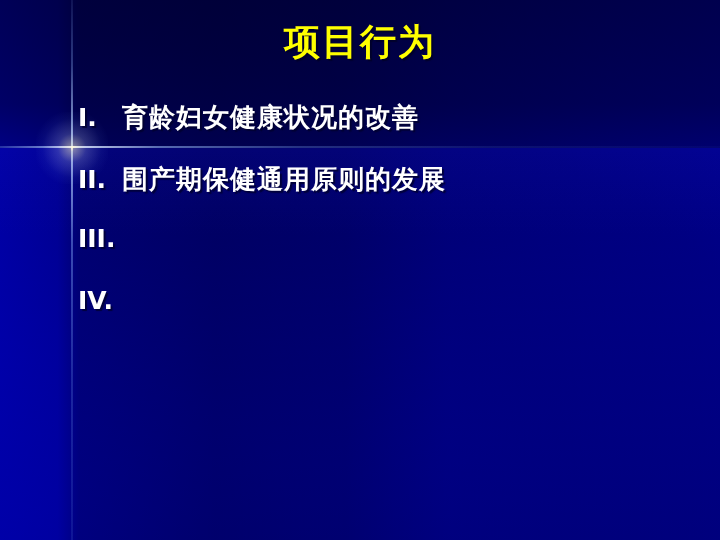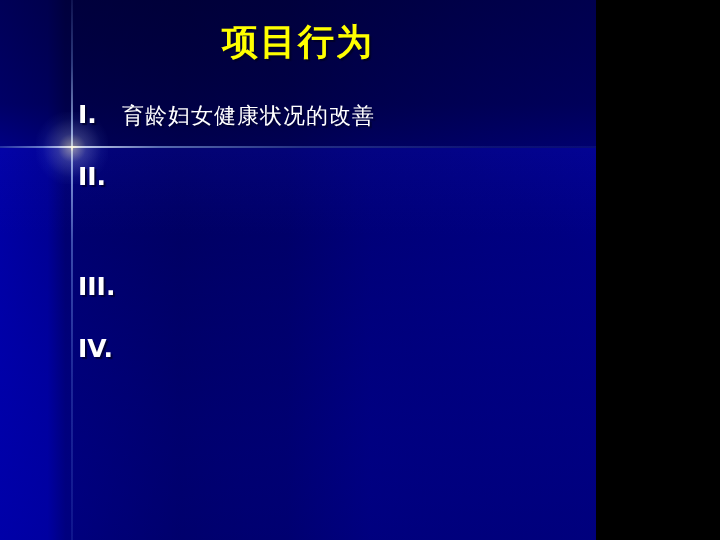--- a/index.html
+++ b/index.html
@@ -3,21 +3,21 @@
 <meta charset="utf-8">
 <title>Slide</title>
 <style>
   html, body {
     margin: 0;
     padding: 0;
     background: #000000;
   }
   #slide {
     position: relative;
-    width: 596px;
+    width: 720px;
     height: 540px;
     overflow: hidden;
     font-family: "DejaVu Sans", "Liberation Sans", sans-serif;
     background: #00006b;
   }
 
   
   .bg-base {
     position: absolute;
     inset: 0;
@@ -124,25 +124,25 @@
     color: #ffffff;
     text-shadow: 2px 2px 1px rgba(0,0,45,0.8);
   }
   .li-marker {
     flex: 0 0 auto;
     min-width: 44px;
     font-size: 25px;
     font-weight: bold;
     letter-spacing: 0px;
   }
-  .li-marker.wide { min-width: 44px; margin-top: 48px; }
+  .li-marker.wide { min-width: 44px; }
   .li-text {
     flex: 1 1 auto;
-    font-size: 22px;
-    font-weight: normal;
+    font-size: 26px;
+    font-weight: bold;
     letter-spacing: 1px;
     white-space: nowrap;
   }
 </style>
 </head>
 <body>
 
 <div id="slide">
 
   <div class="bg-base"></div>
@@ -158,20 +158,21 @@
 
   <div class="body-list">
 
     <div class="list-item">
       <span class="li-marker">I.</span>
       <span class="li-text">育龄妇女健康状况的改善</span>
     </div>
 
     <div class="list-item">
       <span class="li-marker">II.</span>
+      <span class="li-text">围产期保健通用原则的发展</span>
     </div>
 
     <div class="list-item">
       <span class="li-marker wide">III.</span>
     </div>
 
     <div class="list-item">
       <span class="li-marker wide">IV.</span>
     </div>
 

